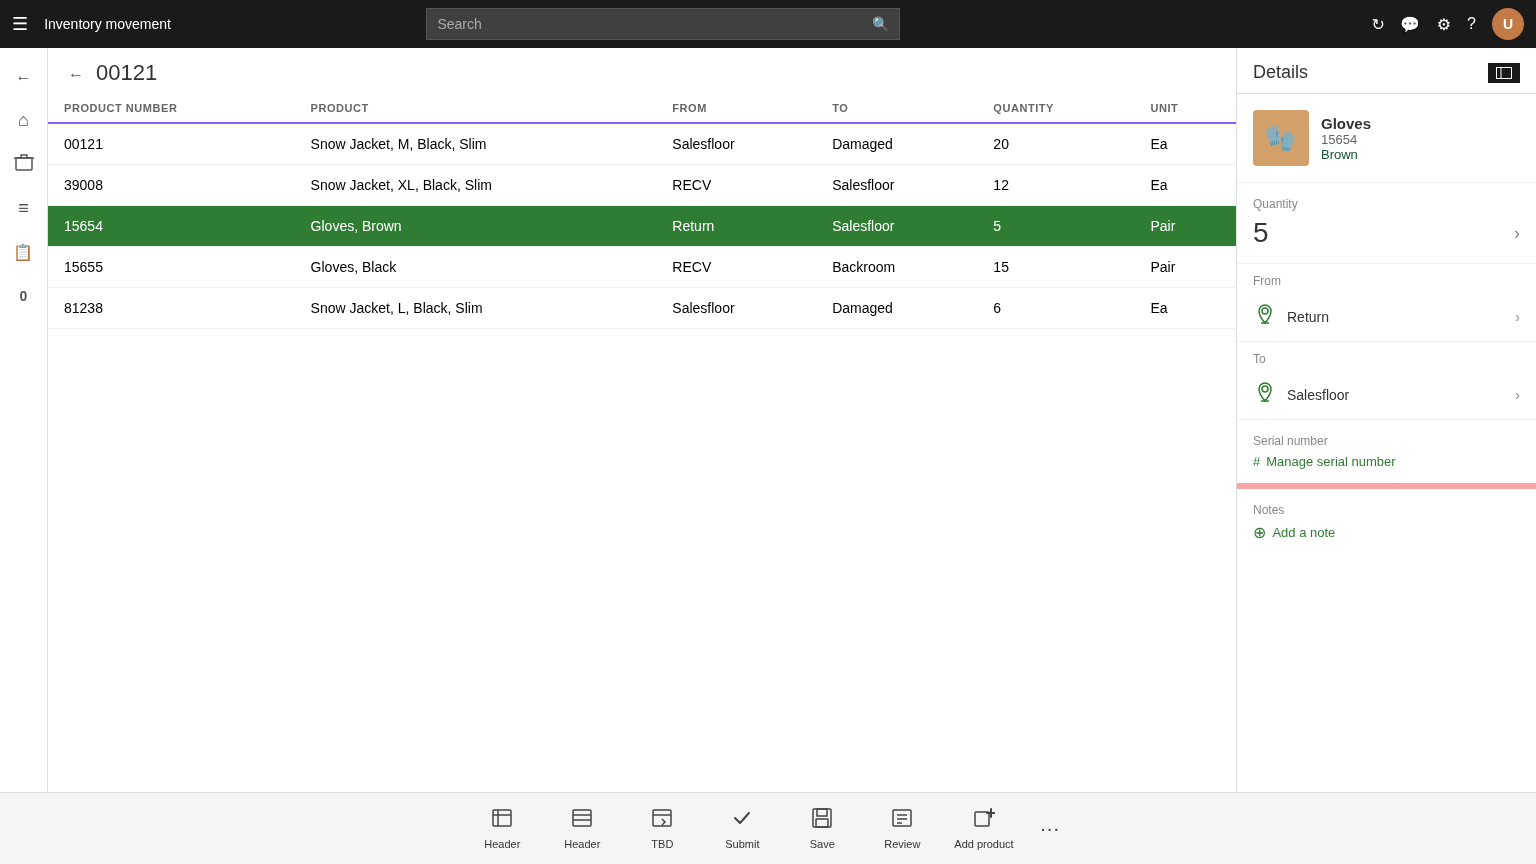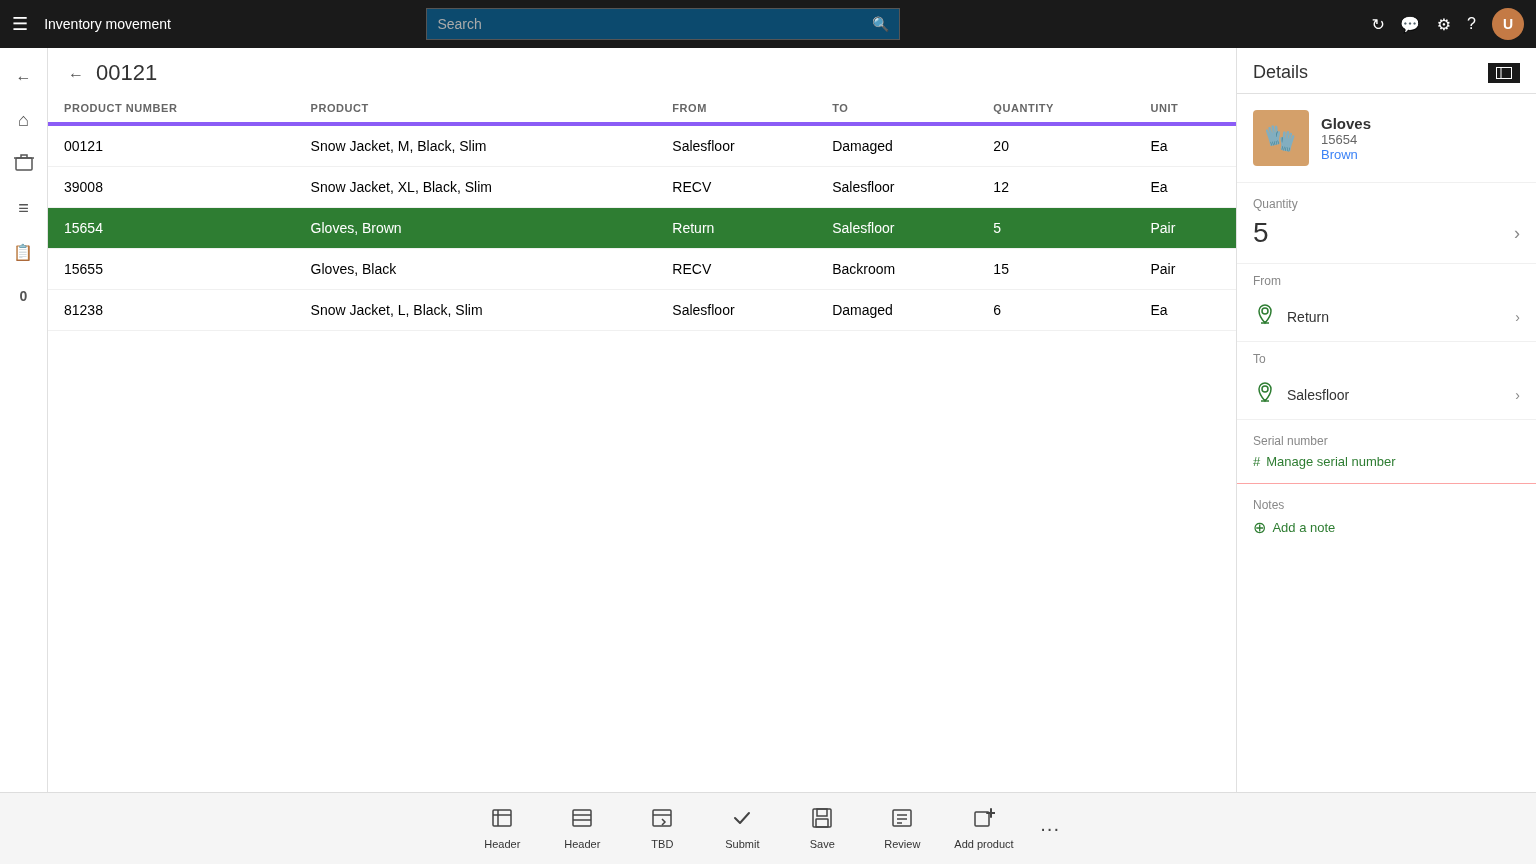--- a/index.html
+++ b/index.html
@@ -12,21 +12,21 @@
       display: flex;
       align-items: center;
       padding: 0 12px;
       flex-shrink: 0;
     }
     .top-bar-menu-icon { color: #fff; font-size: 18px; margin-right: 16px; cursor: pointer; }
     .top-bar-title { color: #fff; font-size: 14px; flex: 0 0 auto; margin-right: 20px; }
     .top-bar-search {
       flex: 1;
       max-width: 474px;
-      background: #0c4a6e;
+      background: #404040;
       border: 1px solid #555;
       display: flex;
       align-items: center;
       height: 32px;
       padding: 0 10px;
       margin: 0 auto;
     }
     .top-bar-search input {
       background: transparent;
       border: none;
@@ -98,21 +98,21 @@
       display: flex;
       align-items: center;
       gap: 12px;
     }
     .back-btn { color: #555; font-size: 16px; cursor: pointer; }
     .page-title { font-size: 22px; font-weight: 300; color: #333; }
 
     
     .table-container { flex: 1; overflow-y: auto; }
     table { width: 100%; border-collapse: collapse; }
-    thead tr { border-bottom: 4px solid #8b5cf6; }
+    thead tr { border-bottom: 2px solid #8b5cf6; }
     thead th {
       text-align: left;
       padding: 8px 16px;
       font-size: 11px;
       font-weight: 600;
       color: #666;
       text-transform: uppercase;
       letter-spacing: 0.05em;
       white-space: nowrap;
     }
@@ -158,37 +158,37 @@
     }
     .product-image {
       width: 56px; height: 56px;
       background: #d4a06a;
       border-radius: 4px;
       display: flex; align-items: center; justify-content: center;
       font-size: 28px;
     }
     .product-name { font-size: 15px; font-weight: 600; color: #333; }
     .product-number { font-size: 13px; color: #666; }
-    .product-color { font-size: 13px; color: #3b82f6; }
+    .product-color { font-size: 13px; color: #14532d; }
 
     .detail-section { padding: 14px 16px; border-bottom: 1px solid #f0f0f0; }
     .detail-label { font-size: 12px; color: #888; margin-bottom: 6px; }
     .detail-value { font-size: 28px; font-weight: 300; color: #333; }
     .detail-row {
       display: flex; align-items: center; justify-content: space-between;
       padding: 10px 16px;
       border-bottom: 1px solid #f0f0f0;
       cursor: pointer;
     }
     .detail-row-left { display: flex; align-items: center; gap: 10px; }
     .detail-row-icon { color: #2e7d32; font-size: 20px; }
     .detail-row-text { font-size: 14px; color: #333; }
     .detail-chevron { color: #888; font-size: 14px; }
 
-    .serial-section { padding: 14px 16px; border-bottom: 1px solid #fca5a5; }
+    .serial-section { padding: 14px 16px; border-bottom: 6px solid #fca5a5; }
     .serial-label { font-size: 12px; color: #888; margin-bottom: 6px; }
     .serial-link {
       display: flex; align-items: center; gap: 6px;
       color: #2e7d32; font-size: 13px; cursor: pointer;
       text-decoration: none;
     }
 
     .notes-section { padding: 14px 16px; }
     .notes-label { font-size: 12px; color: #888; margin-bottom: 6px; }
     .notes-add {

